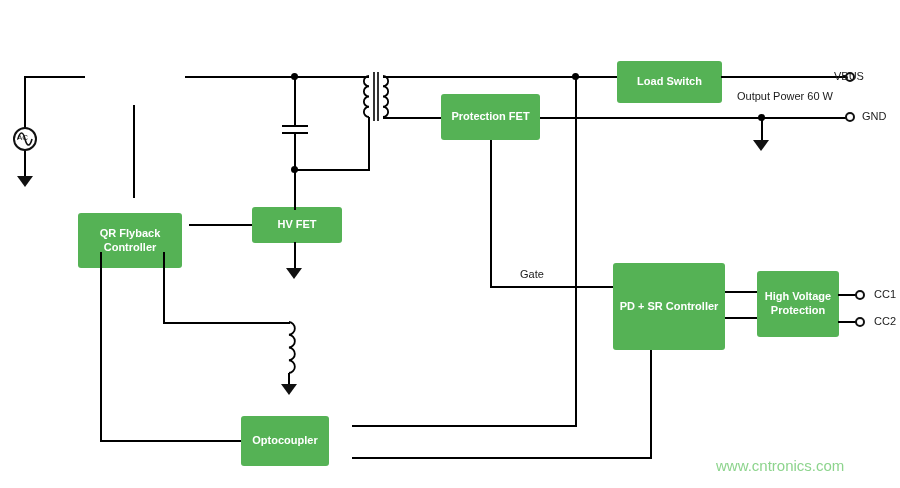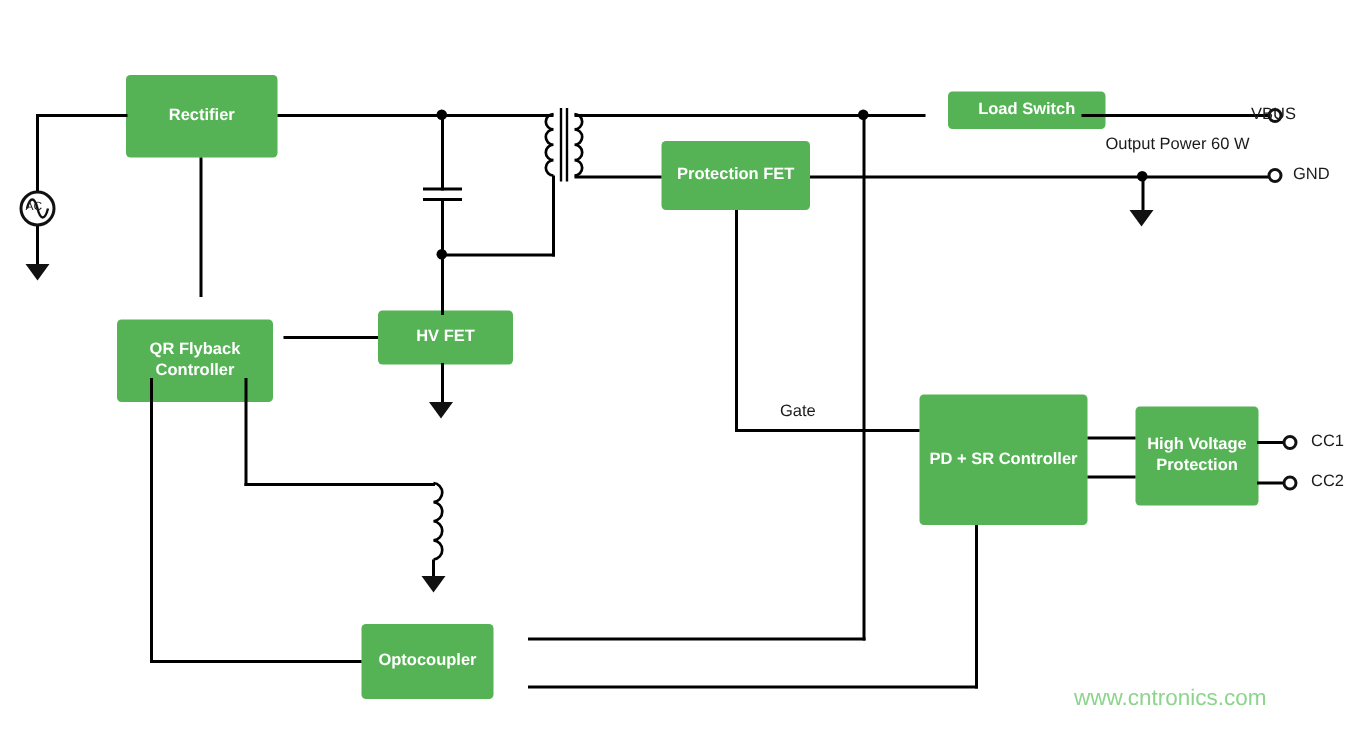--- a/index.html
+++ b/index.html
@@ -21,33 +21,30 @@
   .lbl-small { position:absolute; font-size:8px; font-weight:normal; color:#1a1a1a;margin-left:16px; }
   .plate { position:absolute; height:2px; background:#000; }
   .sym  { position:absolute; }
   .watermark { position:absolute; font-size:15px; font-weight:normal; color:#8DD48D; white-space:nowrap; }
 </style>
 </head>
 <body>
 
 <div id="canvas">
 
-  <div class="block" style="left:84px;top:50px;width:101px;height:55px">
-    <span>Rectifier</span>
-  </div>
   <div class="block" style="left:78px;top:213px;width:104px;height:55px">
     <span>QR Flyback Controller</span>
   </div>
   <div class="block" style="left:252px;top:207px;width:90px;height:36px">
     <span>HV FET</span>
   </div>
   <div class="block" style="left:441px;top:94px;width:99px;height:46px">
     <span>Protection FET</span>
   </div>
-  <div class="block" style="left:632px;top:61px;width:105px;height:25px">
+  <div class="block" style="left:617px;top:61px;width:105px;height:42px">
     <span>Load Switch</span>
   </div>
   <div class="block" style="left:757px;top:271px;width:82px;height:66px">
     <span>High Voltage Protection</span>
   </div>
   <div class="block" style="left:613px;top:263px;width:112px;height:87px">
     <span>PD + SR Controller</span>
   </div>
   <div class="block" style="left:241px;top:416px;width:88px;height:50px">
     <span>Optocoupler</span>

